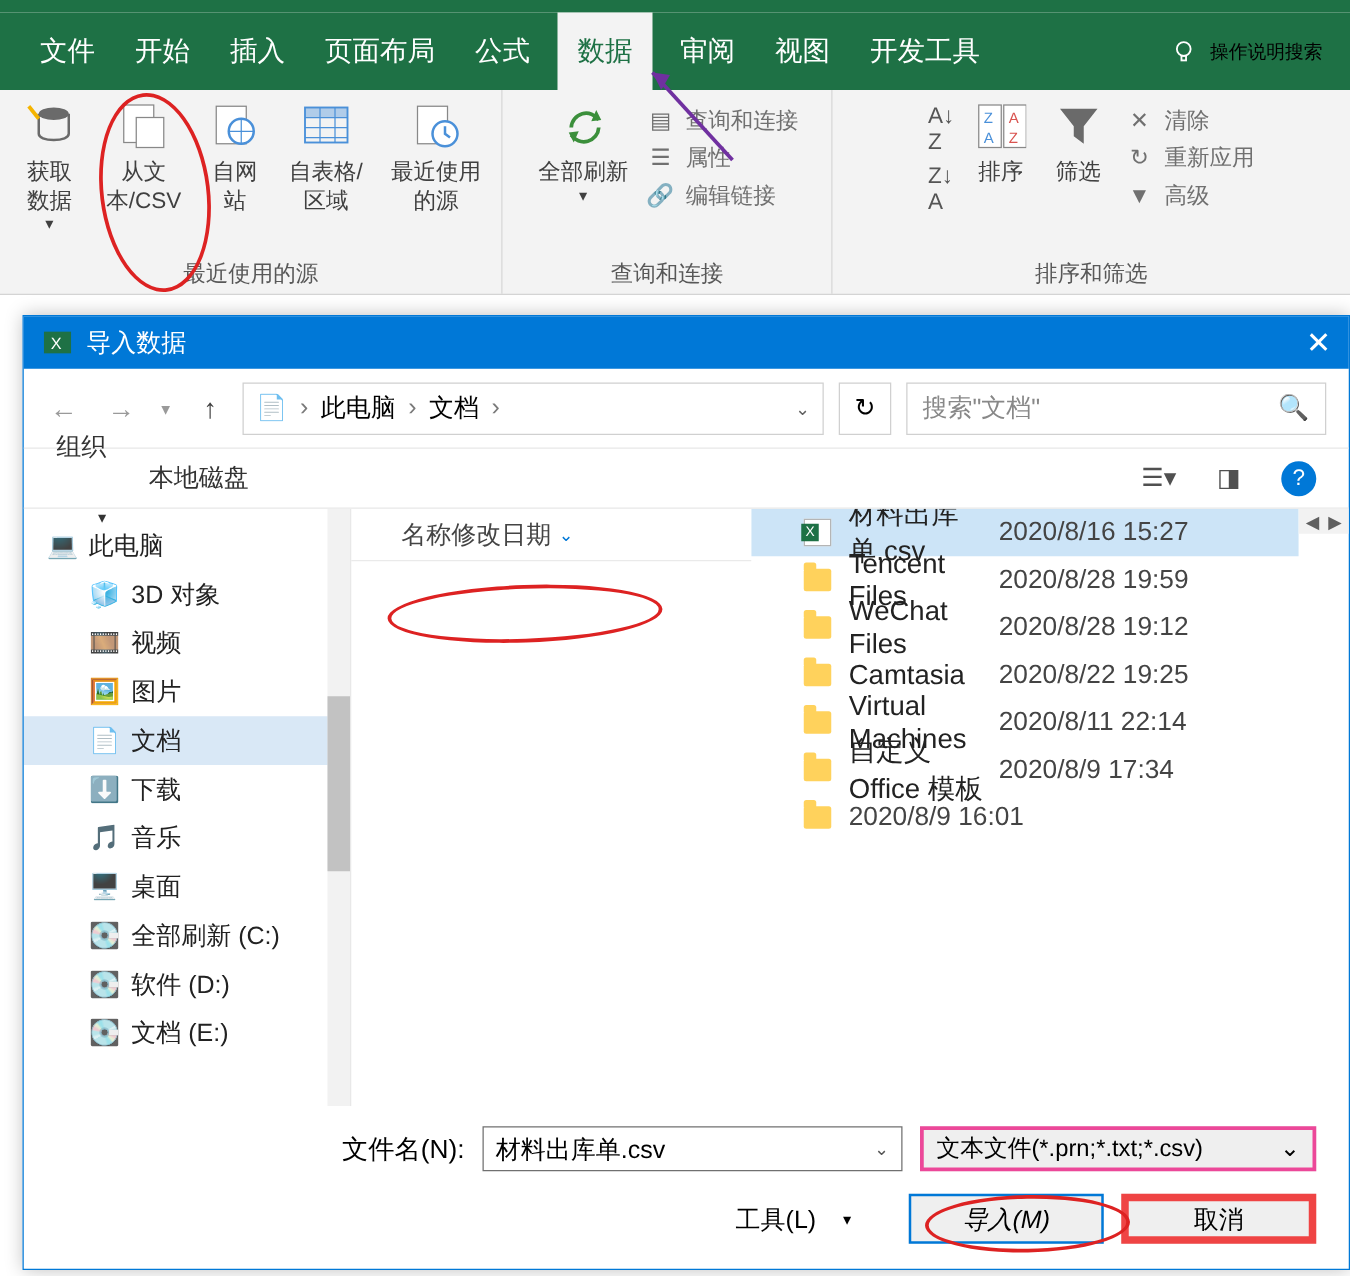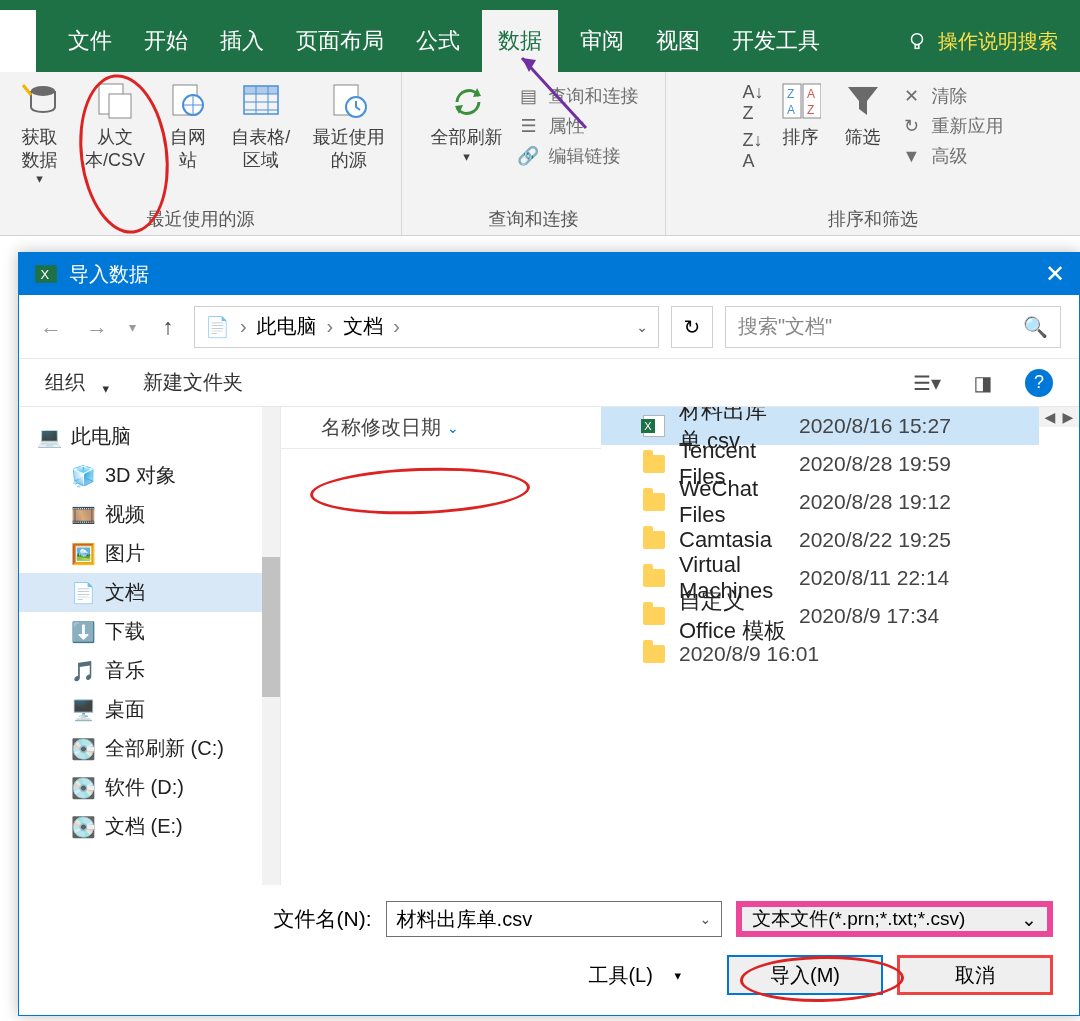--- a/index.html
+++ b/index.html
@@ -1,23 +1,23 @@
 <!DOCTYPE html>
 <html><head>
 <meta charset="utf-8">
 <style>
 * { margin:0; padding:0; box-sizing:border-box; font-family:"Microsoft YaHei","Segoe UI",sans-serif; }
 body { width:1080px; height:1021px; background:#ffffff; overflow:hidden; position:relative; }
 
 
 .excel-titlebar { height:10px; background:#1e7145; }
-.excel-tabs { height:62px; background:#1e7145; display:flex; align-items:center; padding:0 22px; gap:12px;margin-left:36px; }
+.excel-tabs { height:62px; background:#1e7145; display:flex; align-items:center; padding:0 22px; gap:12px; }
 .excel-tab { color:#fff; font-size:22px; padding:6px 10px; cursor:pointer; }
 .excel-tab.active { background:#f3f3f3; color:#1e7145; padding:16px 16px; }
-.tell-me { display:flex; align-items:center; gap:10px; color:#fde047; font-size:20px; margin-left:auto; cursor:text;text-align:center; }
+.tell-me { display:flex; align-items:center; gap:10px; color:#000000; font-size:15px; margin-left:auto; cursor:text;text-align:center; }
 .bulb-icon { width:22px; height:22px; }
 .bulb-icon svg { display:block; }
 
 .ribbon { height:164px; background:#f3f3f3; border-bottom:1px solid #d4d4d4; display:flex; position:relative; }
 .ribbon-group { display:flex; flex-direction:column; align-items:center; justify-content:flex-start; padding:6px 8px 4px; border-right:1px solid #d8d8d8; }
 .ribbon-group:last-child { border-right:none; }
 .ribbon-row { display:flex; gap:4px; }
 .rbtn { display:flex; flex-direction:column; align-items:center; justify-content:flex-start; padding:4px 6px; min-width:58px; cursor:pointer; font-size:18px; color:#404040; text-align:center; line-height:1.25; }
 .rbtn .ric { width:40px; height:38px; margin-bottom:6px; display:flex; align-items:center; justify-content:center; }
 .rbtn .ric svg { display:block; }
@@ -44,21 +44,21 @@
 .chev-small { font-size:14px; color:#9a9a9a; cursor:pointer; }
 .addrbar { flex:1; height:42px; border:1px solid #d0d0d0; display:flex; align-items:center; padding:0 10px; gap:10px; font-size:20px; background:#fff; }
 .addrbar .sep { color:#7a7a7a; }
 .addr-seg { cursor:pointer; }
 .addr-drop { margin-left:auto; font-size:14px; color:#606060; cursor:pointer; }
 .refresh-btn { width:42px; height:42px; border:1px solid #d0d0d0; display:flex; align-items:center; justify-content:center; font-size:20px; cursor:pointer; }
 .searchbox { width:336px; height:42px; border:1px solid #d0d0d0; display:flex; align-items:center; padding:0 12px; font-size:20px; color:#888; background:#fff; }
 .searchbox .mag { margin-left:auto; color:#606060; }
 
 .toolbar2 { height:48px; display:flex; align-items:center; padding:0 26px; gap:34px; font-size:20px; color:#333; border-bottom:1px solid #e8e8e8; }
-.tb-item { display:flex; align-items:flex-end; gap:6px; cursor:pointer; }
+.tb-item { display:flex; align-items:flex-end; gap:6px; cursor:pointer;flex-direction:column; }
 .tb-right { margin-left:auto; display:flex; align-items:center; gap:28px; }
 .view-btn { width:28px; height:28px; display:flex; align-items:center; justify-content:center; color:#505050; cursor:pointer; }
 .help-circle { width:28px; height:28px; border-radius:50%; background:#0078d7; color:#fff; display:flex; align-items:center; justify-content:center; font-size:18px; cursor:pointer; }
 
 .explorer-body { flex:1; display:flex; overflow:hidden; }
 .tree { width:262px; border-right:1px solid #e8e8e8; padding:10px 0; overflow:hidden; position:relative; }
 .tree-scroll { position:absolute; right:0; top:0; width:18px; height:100%; background:#f2f2f2; }
 .tree-thumb { position:absolute; right:0; top:150px; width:18px; height:140px; background:#c2c2c2; }
 .tree-item { display:flex; align-items:center; gap:10px; padding:6px 8px 6px 44px; font-size:20px; color:#222; cursor:pointer; white-space:nowrap; }
 .tree-item.root { padding-left:20px; font-weight:500; }
@@ -80,24 +80,24 @@
 .list-hscroll { height:20px; background:#f2f2f2; display:flex; align-items:center; padding:0 2px; }
 .hscroll-arrow { width:18px; text-align:center; color:#606060; font-size:14px; cursor:pointer; }
 .hscroll-track { flex:1; }
 
 .dialog-footer { padding:16px 26px 20px; display:flex; flex-direction:column; gap:18px; }
 .footer-row { display:flex; align-items:center; gap:14px; }
 .footer-row.right { justify-content:flex-end;text-align:center; }
 .fname-label { font-size:21px; width:120px; text-align:right; }
 .fname-input { width:340px; height:36px; border:1px solid #707070; padding:0 10px; font-size:20px; background:#fff; display:flex; align-items:center; justify-content:space-between; }
 .fname-input .dd { font-size:14px; color:#555; cursor:pointer; }
-.filter-combo { width:320px; height:36px; border:6px solid #ec4899; background:#efefef; padding:0 10px; font-size:19px; display:flex; align-items:center; justify-content:space-between; }
+.filter-combo { width:320px; height:36px; border:3px solid #ec4899; background:#efefef; padding:0 10px; font-size:19px; display:flex; align-items:center; justify-content:space-between; }
 .tools-btn { font-size:20px; display:flex; align-items:center; gap:8px; cursor:pointer; }
-.btn { width:156px; height:40px; border:3px solid #ef4444; background:#efefef; font-size:20px; cursor:pointer; display:flex; align-items:center; justify-content:center; }
-.btn.primary { border:2px solid #0078d7; }
+.btn { width:156px; height:40px; border:6px solid #ef4444; background:#efefef; font-size:20px; cursor:pointer; display:flex; align-items:center; justify-content:center; }
+.btn.primary { border:2px solid #0078d7;font-style:italic; }
 
 
 .anno-circle2 { position:absolute; width:220px; height:46px; left:310px; top:468px; pointer-events:none; }
 .anno-circle3 { position:absolute; width:164px; height:46px; left:740px; top:956px; pointer-events:none; }
 
 
 .folder-ic { width:22px; height:18px; background:#ffd25c; border-radius:2px; position:relative; }
 .folder-ic::before { content:""; position:absolute; top:-5px; left:0; width:10px; height:6px; background:#ffd25c; border-radius:2px 2px 0 0; }
 .excel-ic { width:22px; height:22px; background:#fff; border:1px solid #b5b5b5; position:relative; }
 .excel-ic::after { content:"X"; position:absolute; left:-3px; top:3px; width:14px; height:14px; background:#1e7145; color:#fff; font-size:11px; display:flex; align-items:center; justify-content:center; }
@@ -298,21 +298,21 @@
     </div>
     <div class="refresh-btn">↻</div>
     <div class="searchbox">
       <span>搜索"文档"</span>
       <span class="mag">🔍</span>
     </div>
   </div>
 
   <div class="toolbar2">
     <span class="tb-item"><span>组织</span>&nbsp;<span style="font-size:13px">▾</span></span>
-    <span class="tb-item">新建文件夹</span>
+    <span class="tb-item">本地磁盘</span>
     <div class="tb-right">
       <span class="view-btn">☰▾</span>
       <span class="view-btn">◨</span>
       <span class="help-circle">?</span>
     </div>
   </div>
 
   <div class="explorer-body">
     <div class="tree" id="tree">
       <div class="tree-scroll"></div>

